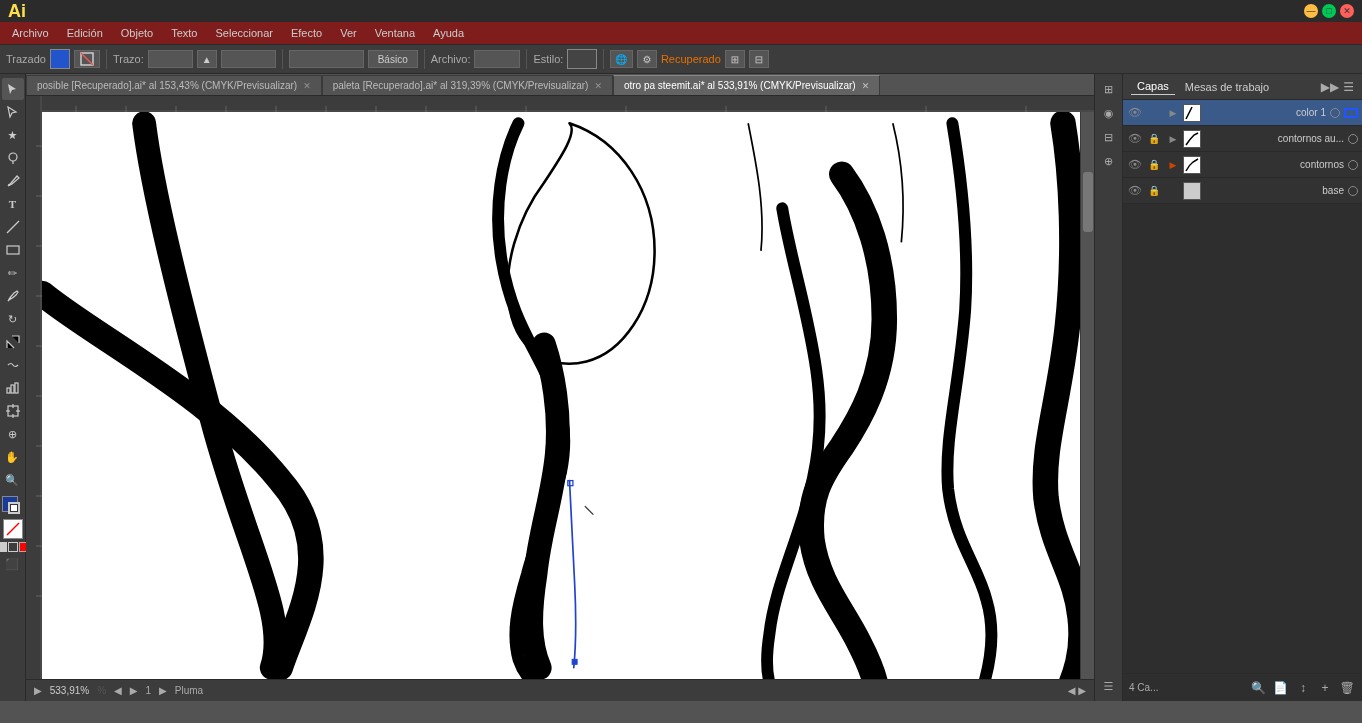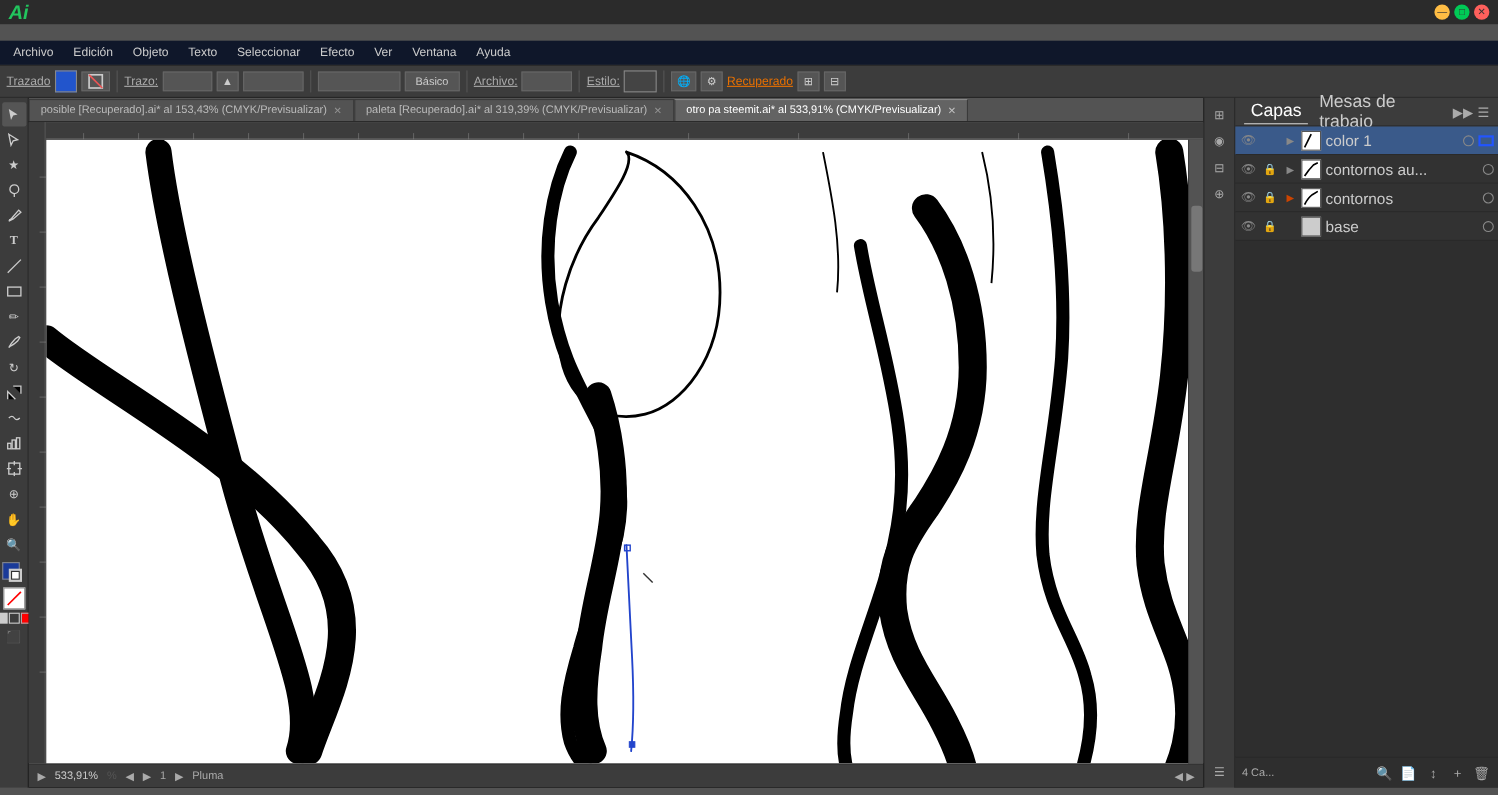--- a/index.html
+++ b/index.html
@@ -1,36 +1,36 @@
 <!DOCTYPE html>
 <html><head>
   <meta charset="utf-8">
   <style>
     * { margin: 0; padding: 0; box-sizing: border-box; }
     body { width: 1362px; height: 723px; overflow: hidden; background: #535353; font-family: Arial, sans-serif; font-size: 11px; color: #ccc; user-select: none; }
 
     
     #title-bar { height: 22px; background: #2b2b2b; display: flex; align-items: center; justify-content: space-between; padding: 0 8px; }
     #title-bar .title-left { display: flex; align-items: center; gap: 6px; }
-    #title-bar .ai-logo { font-size: 18px; font-weight: bold; color: #22c55e; font-style: italic; }
+    #title-bar .ai-logo { font-size: 18px; font-weight: bold; color: #fde047; }
     #title-bar .title-right { display: flex; align-items: center; gap: 4px; }
     .title-btn { width: 14px; height: 14px; border-radius: 50%; display: flex; align-items: center; justify-content: center; font-size: 9px; cursor: pointer; }
     .title-btn.minimize { background: #ffbd44; color: #333; }
     .title-btn.maximize { background: #00ca56; color: #333; }
     .title-btn.close { background: #ff605c; color: #333; }
 
     
-    #menu-bar { height: 22px; background: #0f172a; display: flex; align-items: center; padding: 0 4px; gap: 2px; margin-top: 15px; }
+    #menu-bar { height: 22px; background: #7f1d1d; display: flex; align-items: center; padding: 0 4px; gap: 2px; }
     .menu-item { padding: 2px 8px; color: #ccc; font-size: 11px; cursor: pointer; border-radius: 2px; }
     #menu-bar .right-side { margin-left: auto; display: flex; align-items: center; gap: 8px; }
     .search-box { background: #555; border: 1px solid #666; color: #ccc; padding: 1px 6px; font-size: 11px; width: 160px; }
 
     
     #toolbar { height: 30px; background: #3c3c3c; display: flex; align-items: center; padding: 0 6px; gap: 4px; border-top: 1px solid #2a2a2a; border-bottom: 1px solid #2a2a2a; }
-    .tool-label { color: #aaa; font-size: 11px; text-decoration: underline; }
+    .tool-label { color: #aaa; font-size: 11px; }
     .tool-btn { background: #555; border: 1px solid #666; color: #ccc; padding: 1px 4px; font-size: 10px; cursor: pointer; min-width: 20px; height: 18px; display: flex; align-items: center; justify-content: center; }
     .tool-input { background: #555; border: 1px solid #666; color: #ccc; padding: 1px 4px; font-size: 10px; width: 55px; height: 18px; }
     .tool-swatch { width: 20px; height: 20px; border: 1px solid #888; }
     .swatch-blue { background: #2255cc; }
     .divider-v { width: 1px; height: 20px; background: #555; margin: 0 2px; }
 
     
     #main { display: flex; height: calc(723px - 22px - 22px - 30px - 22px); }
 
     
@@ -56,32 +56,32 @@
     .status-item { color: #aaa; font-size: 10px; }
     .status-zoom { color: #ccc; font-size: 10px; }
 
     
     #right-panel { width: 28px; background: #3c3c3c; border-left: 1px solid #2a2a2a; display: flex; flex-direction: column; align-items: center; padding: 4px 0; gap: 2px; }
     .right-icon { width: 22px; height: 22px; display: flex; align-items: center; justify-content: center; cursor: pointer; color: #aaa; font-size: 11px; }
 
     
     #layers-panel { width: 240px; background: #323232; border-left: 1px solid #2a2a2a; display: flex; flex-direction: column; }
     #layers-panel-header { height: 26px; background: #3c3c3c; display: flex; align-items: center; gap: 4px; padding: 0 8px; border-bottom: 1px solid #2a2a2a; }
-    .panel-tab { font-size: 16px; color: #ccc; cursor: pointer; padding: 2px 6px; }
+    .panel-tab { font-size: 11px; color: #ccc; cursor: pointer; padding: 2px 6px; }
     .panel-tab.active { color: #fff; border-bottom: 1px solid #ccc; }
     .panel-controls { margin-left: auto; display: flex; gap: 4px; }
     .panel-ctrl-btn { color: #aaa; font-size: 12px; cursor: pointer; }
 
     .layer-row { height: 26px; display: flex; align-items: center; padding: 0 4px; gap: 4px; border-bottom: 1px solid #2a2a2a; background: #323232; }
     .layer-row.selected { background: #3a5a8a; }
     .layer-eye { width: 16px; height: 16px; display: flex; align-items: center; justify-content: center; cursor: pointer; color: #888; font-size: 11px; }
     .layer-lock { width: 16px; height: 16px; display: flex; align-items: center; justify-content: center; cursor: pointer; color: #888; font-size: 10px; }
     .layer-arrow { width: 12px; height: 12px; display: flex; align-items: center; justify-content: center; cursor: pointer; color: #888; font-size: 9px; }
     .layer-thumb { width: 18px; height: 18px; border: 1px solid #555; background: white; display: flex; align-items: center; justify-content: center; overflow: hidden; }
-    .layer-name { flex: 1; font-size: 14px; color: #ccc; }
+    .layer-name { flex: 1; font-size: 10px; color: #ccc; text-align: right; }
 
     #layers-footer { height: 28px; background: #2e2e2e; border-top: 1px solid #2a2a2a; display: flex; align-items: center; padding: 0 6px; gap: 4px; }
     .footer-btn { width: 18px; height: 18px; display: flex; align-items: center; justify-content: center; cursor: pointer; color: #aaa; font-size: 12px; }
 
     
     #v-scroll { width: 14px; background: #535353; border-left: 1px solid #3a3a3a; display: flex; flex-direction: column; align-items: center; }
     .scroll-thumb { width: 10px; height: 60px; background: #777; border-radius: 3px; margin-top: 60px; cursor: pointer; }
   </style>
 </head>
 <body>

